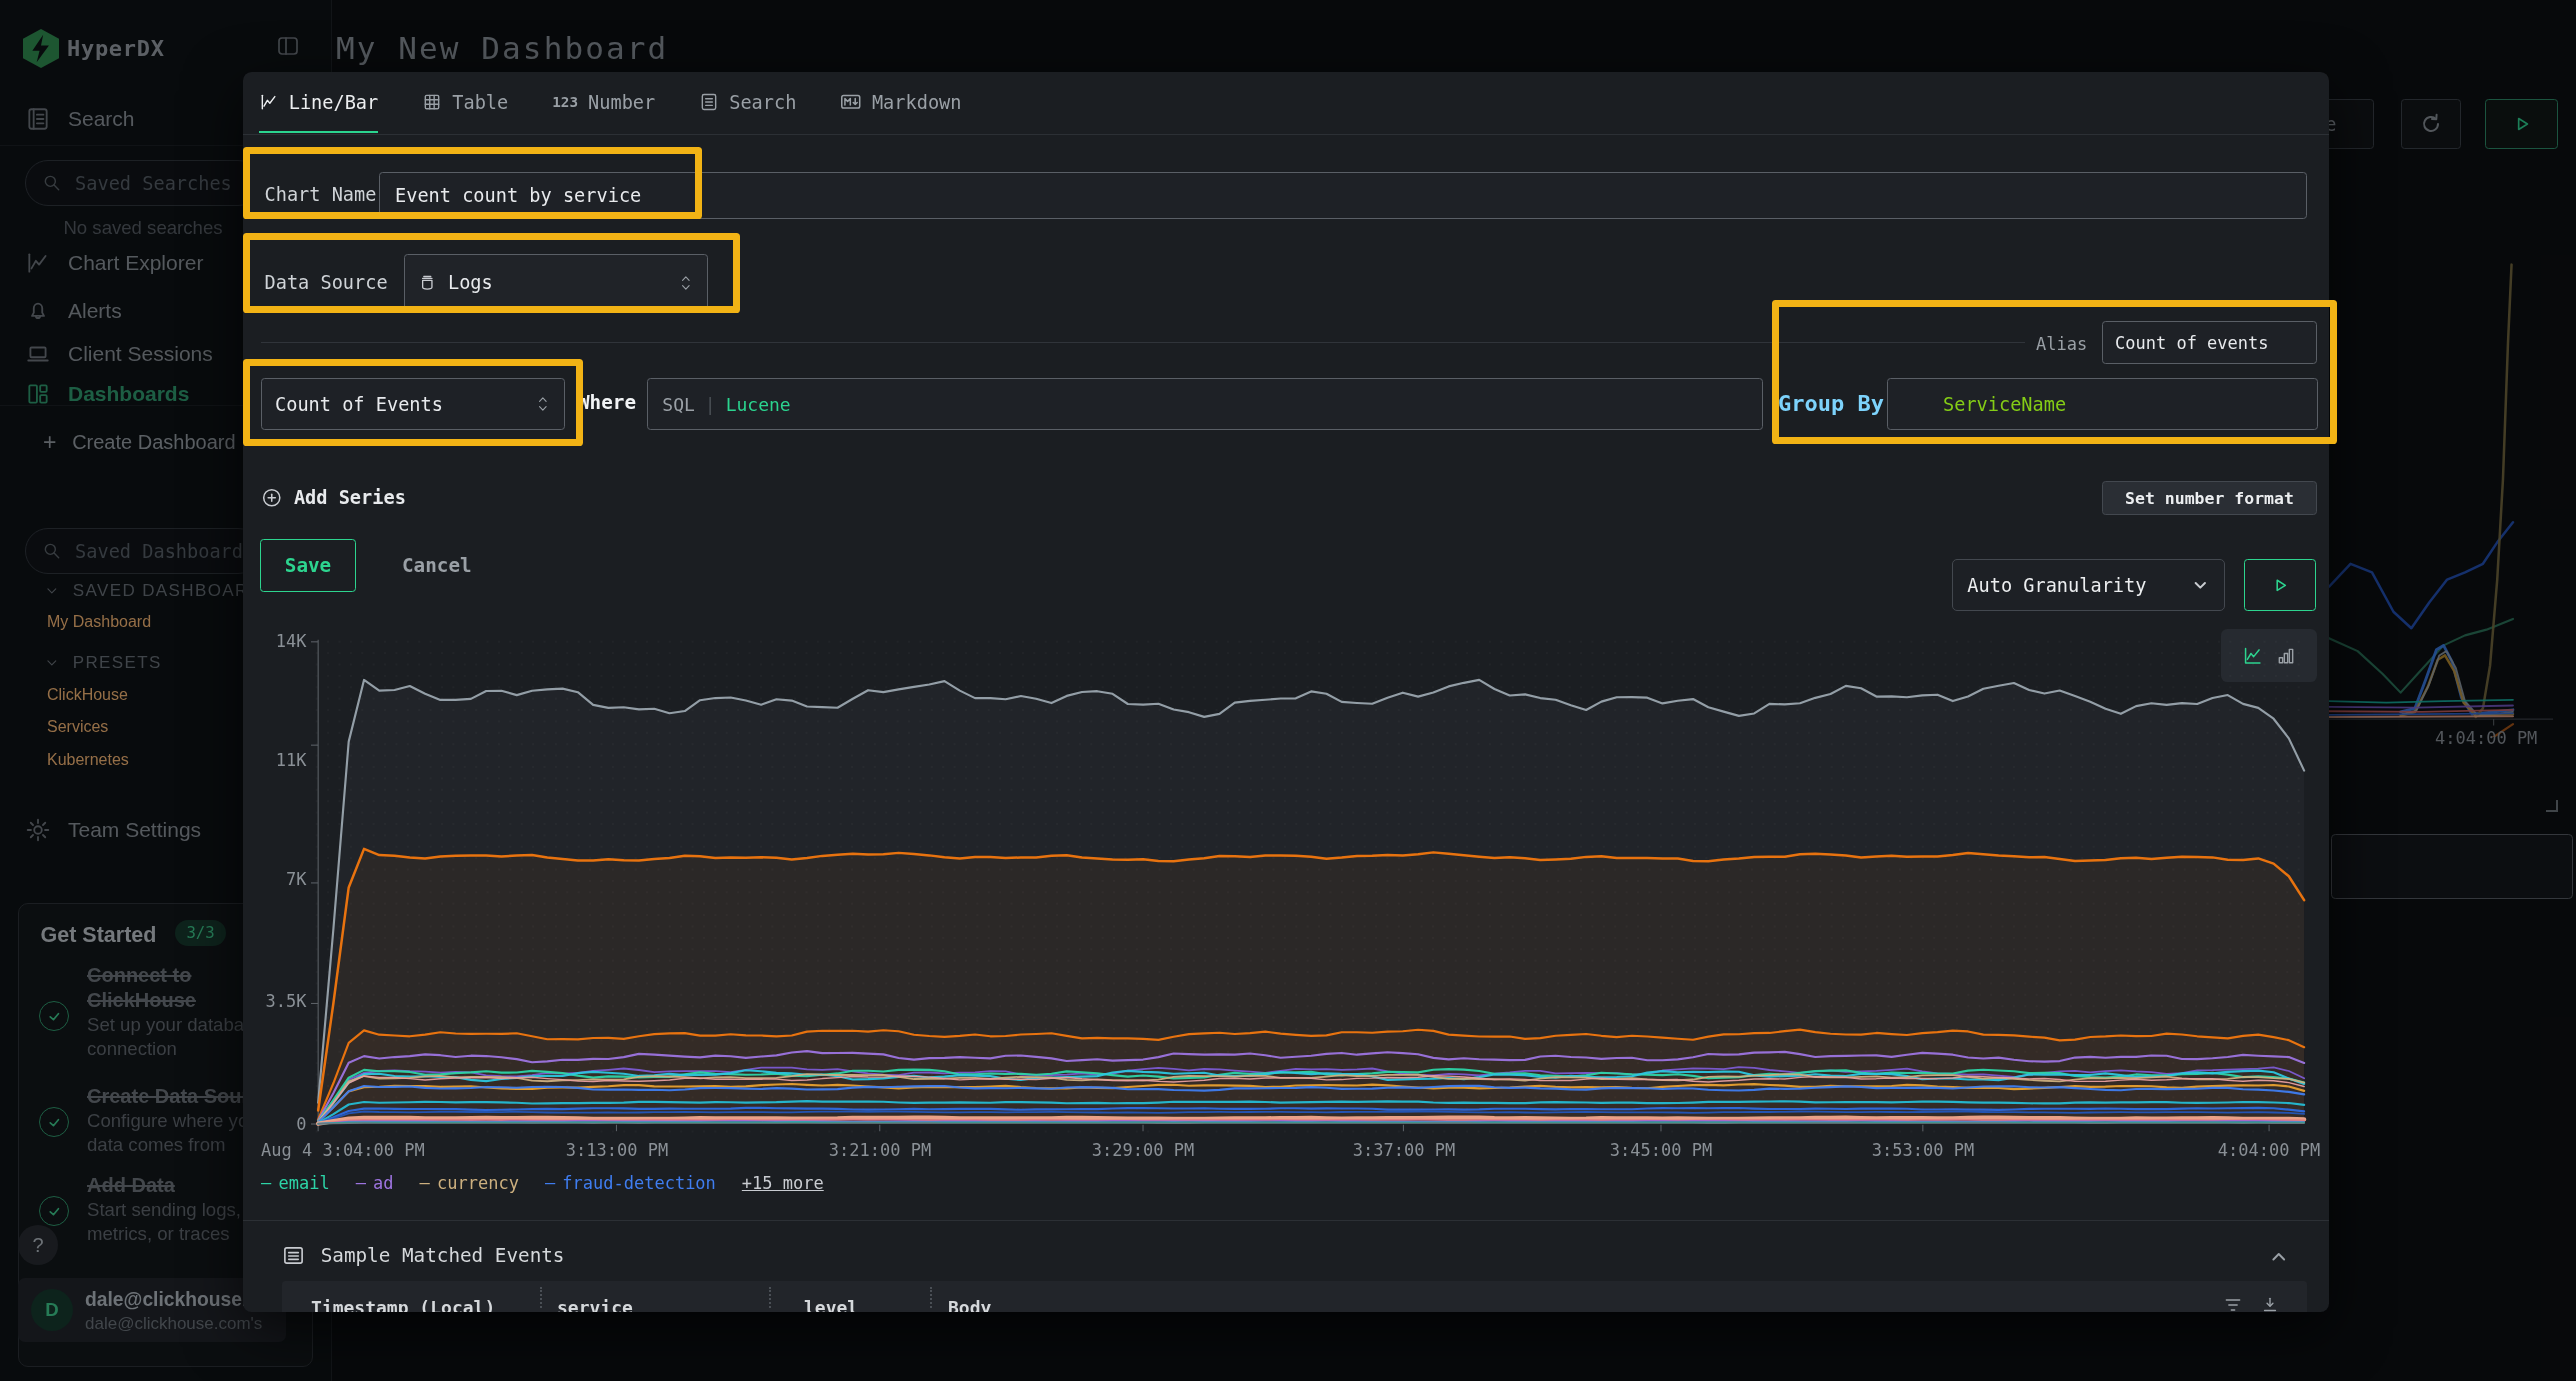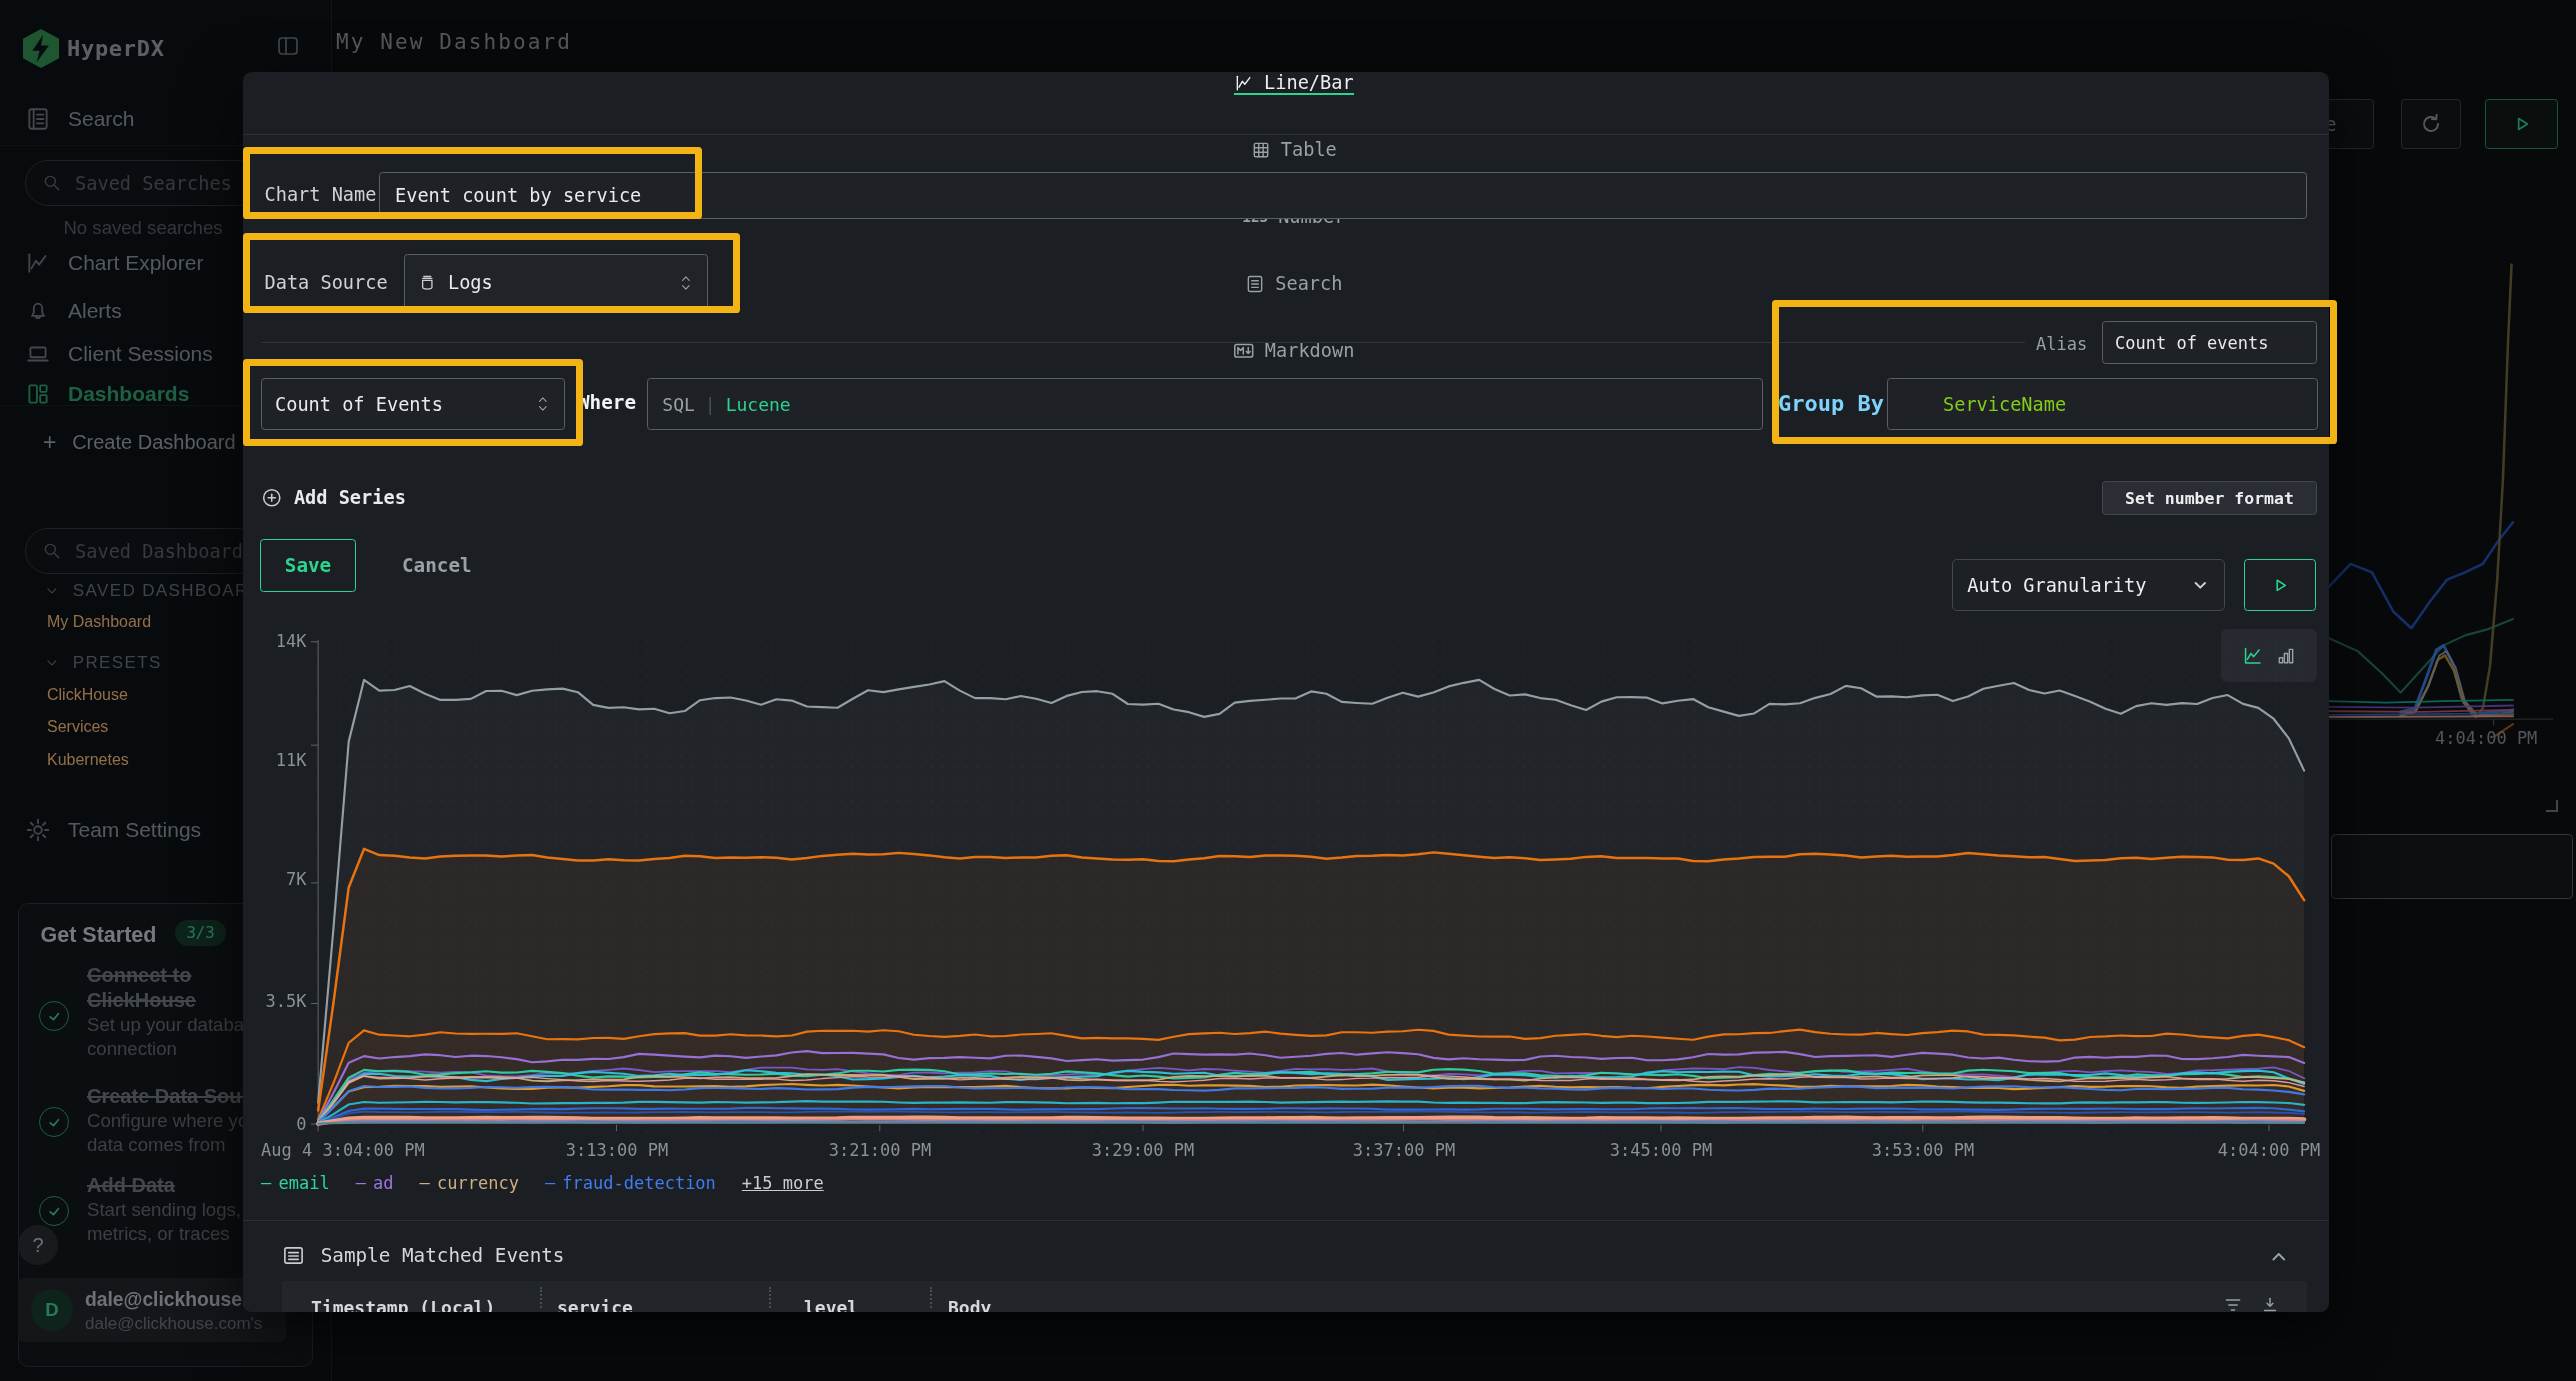--- a/index.html
+++ b/index.html
@@ -212,21 +212,21 @@
 
     <div class="abs sans" style="left:18px;top:1225px;width:40px;height:40px;border-radius:50%;background:#26292e;color:#b9bfc6;font-size:20px;display:flex;align-items:center;justify-content:center;z-index:2;">?</div>
 
     <div class="abs" style="left:18px;top:1278px;width:268px;height:64px;border-radius:7.2px;background:#1f2227;z-index:2;">
       <div class="abs sans" style="left:13px;top:10.7px;width:42px;height:42px;border-radius:50%;background:#14372a;color:#3ecf8e;font-weight:bold;font-size:18.6px;display:flex;align-items:center;justify-content:center;">D</div>
       <div class="abs sans" style="left:67px;top:11.4px;width:192px;font-size:19.3px;font-weight:bold;color:#b9bfc6;white-space:nowrap;overflow:hidden;">dale@clickhouse.c</div>
       <div class="abs sans" style="left:67px;top:36px;width:192px;font-size:17px;color:#6e747a;white-space:nowrap;overflow:hidden;">dale@clickhouse.com's</div>
     </div>
   </aside>
 
-  <div class="abs mono" style="left:336px;top:30px;font-size:21px;letter-spacing:2.1px;color:#8d949b;">My New Dashboard</div>
+  <div class="abs mono" style="left:336px;top:30px;font-size:31px;letter-spacing:2.1px;color:#8d949b;">My New Dashboard</div>
 
   <div class="abs btn mono" style="left:2254px;top:99px;width:120px;height:50px;border:1.4px solid #3a3f45;background:#101214;color:#9aa0a6;font-size:18.6px;z-index:1;">Save</div>
   <div class="abs btn" style="left:2401px;top:99px;width:60px;height:50px;border:1.4px solid #3a3f45;background:#101214;color:#8a9096;z-index:1;">
     <svg class="ic" width="24" height="24" viewBox="0 0 24 24" style="stroke-width:2;">
         <path d="M19 12a7 7 0 1 1-2.1-5"></path>
         <polyline points="17.6,2.8 17.3,7.2 13,7"></polyline>
       </svg>
   </div>
   <div class="abs btn" style="left:2485px;top:99px;width:73px;height:50px;border:1.4px solid #2c8c66;background:#0e1411;color:#2dd48f;z-index:1;">
     <svg class="ic" width="20" height="20" viewBox="0 0 24 24" style="stroke-width:2;">
@@ -254,21 +254,21 @@
       </svg>
     <div class="abs mono xlab" style="left:106px;top:492px;">4:04:00 PM</div>
   </div>
   <div class="abs" style="left:2546px;top:800px;width:10px;height:10px;border-right:2.1px solid #6b7278;border-bottom:2.1px solid #6b7278;z-index:1;"></div>
   <div class="abs" style="left:2331px;top:834px;width:240px;height:63px;border:1.4px solid #565b61;border-radius:4.3px;background:#121417;z-index:1;"></div>
 
   <div class="abs overlay"></div>
 
   <div class="abs modal">
 
-    <div class="abs flex" style="left:0;top:0;width:2086px;height:63px;border-bottom:0.7px solid #2c3035;padding-left:15.7px;gap:44px;box-sizing:border-box;flex-direction:column;">
+    <div class="abs flex" style="left:0;top:0;width:2086px;height:63px;border-bottom:0.7px solid #2c3035;padding-left:15.7px;gap:44px;box-sizing:border-box;">
       <div class="tab active">
         <svg class="ic" width="20" height="20" viewBox="0 0 24 24">
             <path d="M4 4v16"></path>
             <polyline points="6,17 10,10 13,13.5 19,5.5"></polyline>
             <path d="M4 20h16" style="display:none"></path>
           </svg>
         <span>Line/Bar</span>
       </div>
       <div class="tab">
         <svg class="ic" width="20" height="20" viewBox="0 0 24 24">

